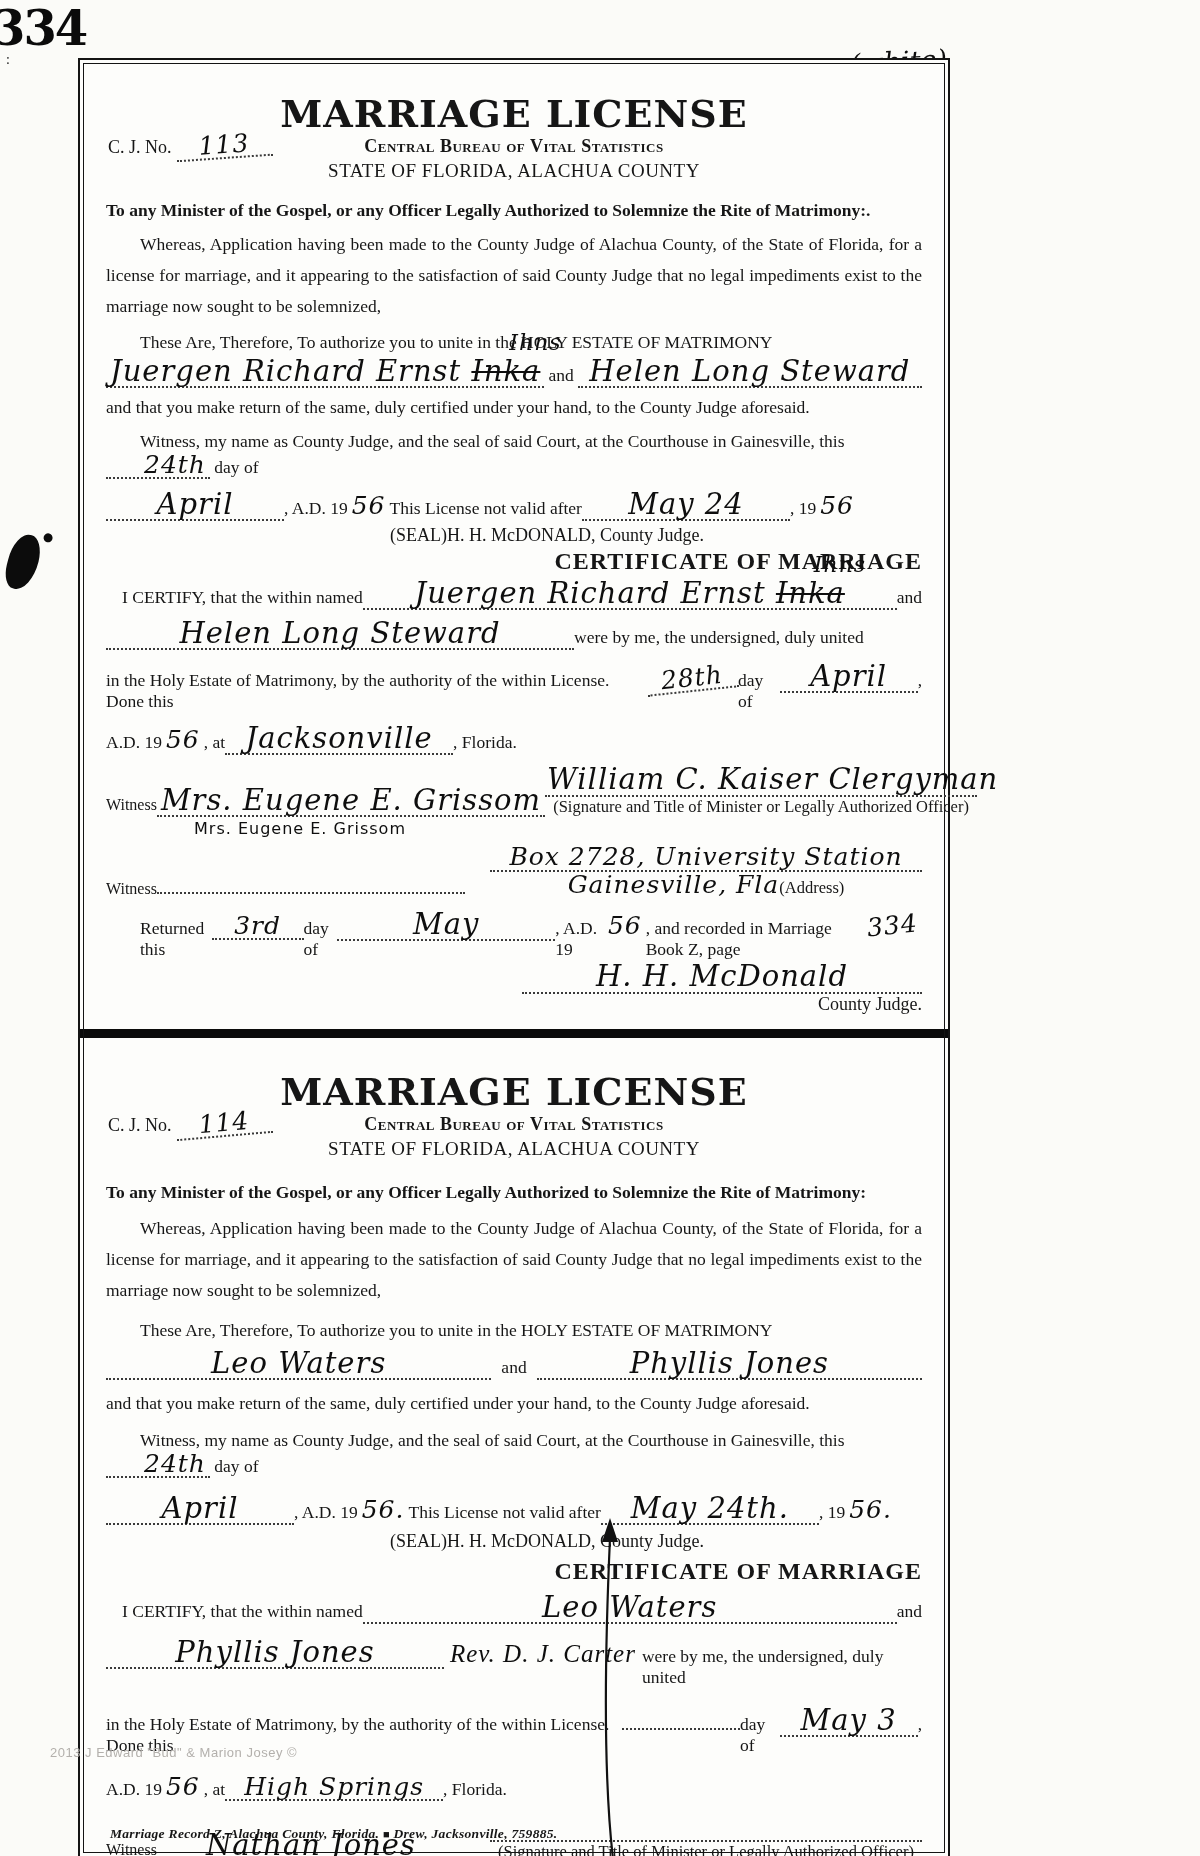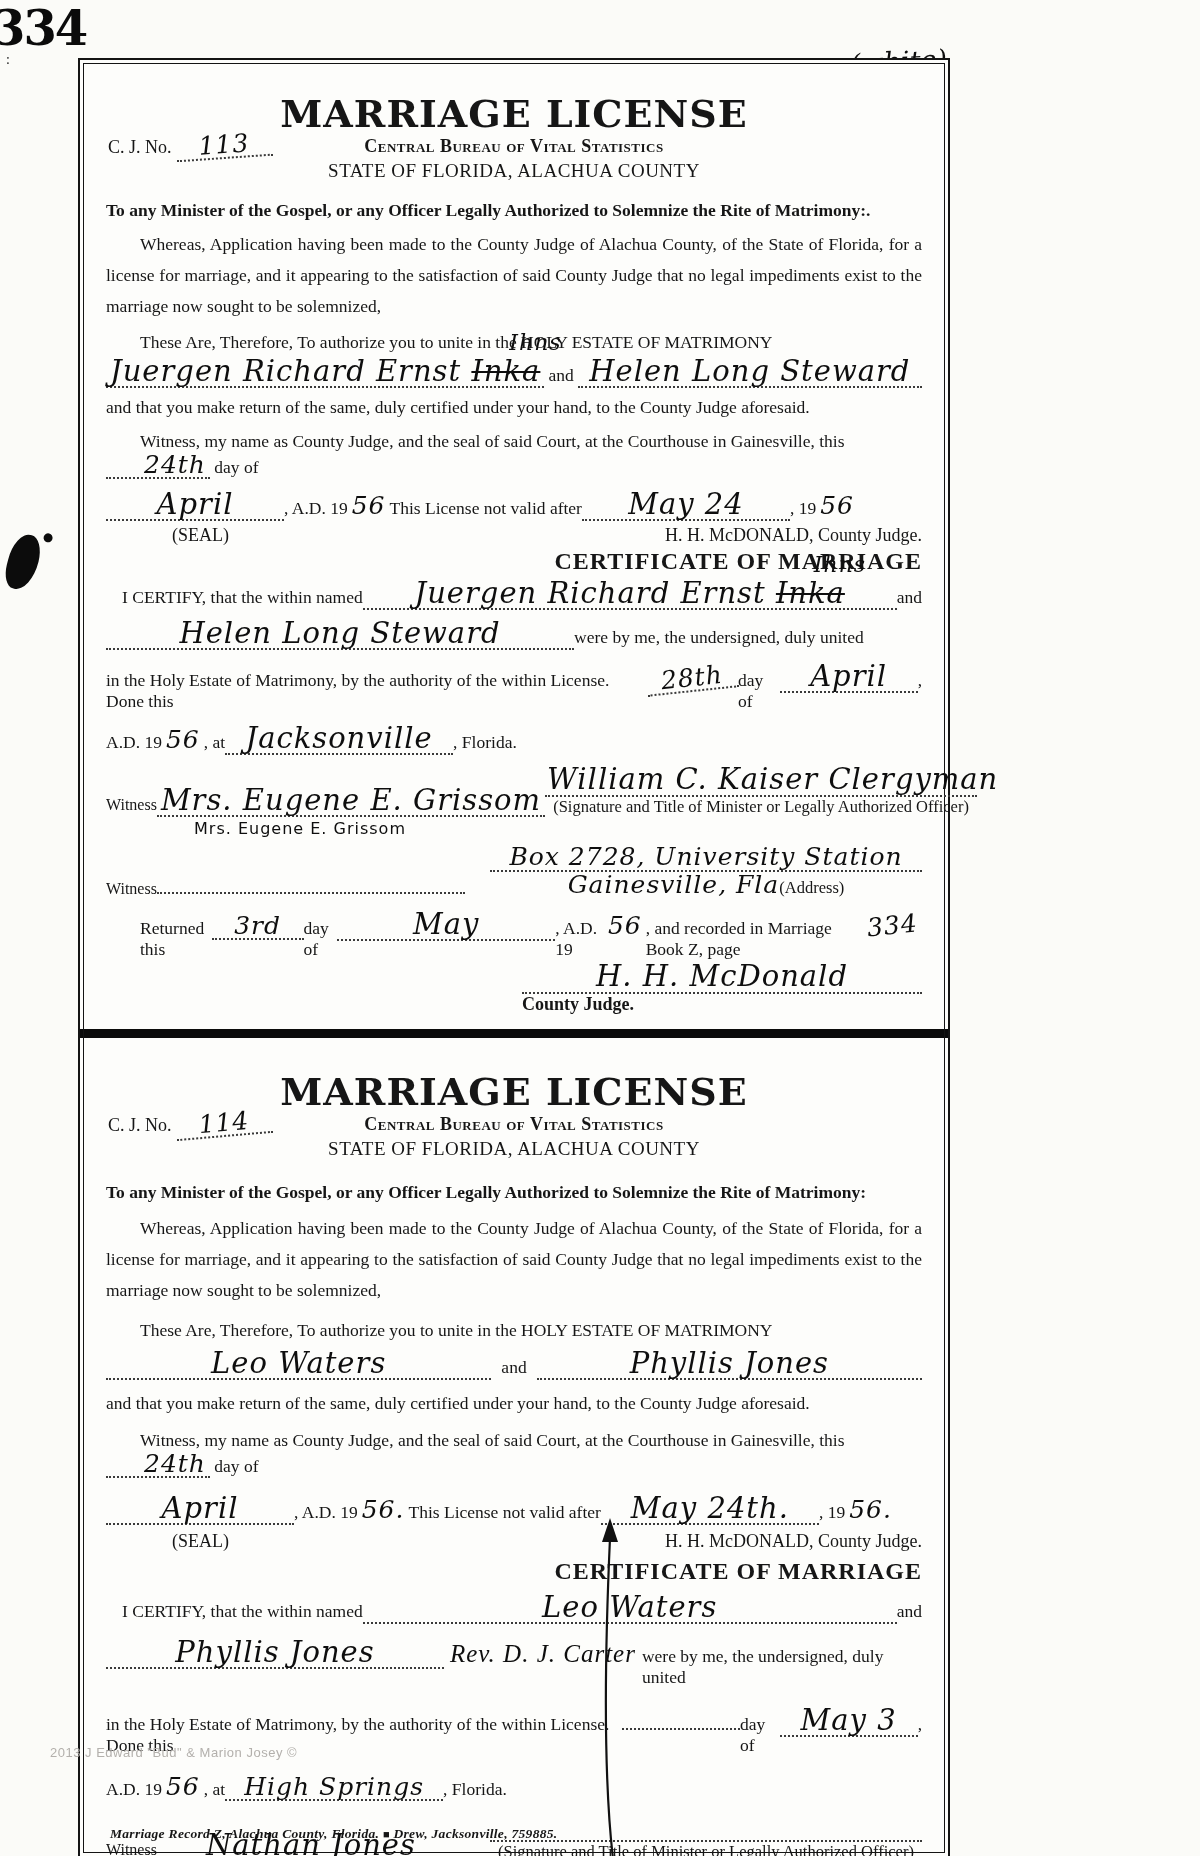--- a/index.html
+++ b/index.html
@@ -27,27 +27,27 @@
   
   .title{font-family:"DejaVu Serif",serif;font-weight:bold;font-size:38px;letter-spacing:1px;
          text-align:center;margin:0;line-height:1.05;}
   .bureau{font-variant:small-caps;font-weight:bold;font-size:18px;text-align:center;margin-top:2px;letter-spacing:.5px;}
   .stateline{font-size:19px;text-align:center;margin-top:3px;letter-spacing:.5px;}
   .salutation{font-weight:bold;font-size:17.5px;}
   .para{font-size:17.5px;line-height:31px;text-align:justify;text-indent:34px;margin:0;}
   .r{font-size:17.5px;}
   .bold{font-weight:normal;}
   .cert-title{font-weight:bold;font-size:24px;text-align:right;letter-spacing:1px;}
-  .seal-row{display:flex;justify-content:space-between;align-items:baseline;}
+  .seal-row{display:flex;justify-content:center;align-items:baseline;}
   .tworow{display:flex;justify-content:space-between;align-items:flex-end;}
   .rightcol{width:432px;text-align:center;}
   .caption{font-size:16.5px;}
   .sigline{border-bottom:2px dotted #3a3a3a;display:block;padding:0 2px 1px 2px;white-space:nowrap;}
   .judge-block{width:400px;margin-left:auto;text-align:center;}
-  .judge-label{text-align:left;font-weight:bold;font-size:18px;}
+  .judge-label{text-align:right;font-weight:normal;font-size:18px;}
   .divider{height:9px;background:#0b0b0b;margin:14px -26px 0 -26px;}
   .annotation{position:absolute;font-family:"DejaVu Serif",serif;font-style:italic;font-size:27px;
         color:#0e0e0e;transform:rotate(-3deg);}
   .watermark{position:absolute;left:50px;top:1745px;font-family:"Liberation Sans",sans-serif;
         font-size:13px;color:#b3b0ac;letter-spacing:.5px;}
   .footer-imprint{position:absolute;left:30px;top:1766px;font-weight:bold;font-size:13.5px;letter-spacing:.3px;font-style:italic;}
   .lic{position:relative;}
   .lic-head{position:relative;padding-top:34px;}
   .cjno{position:absolute;left:2px;top:72px;font-size:18px;}
   .struck{text-decoration:line-through;}

